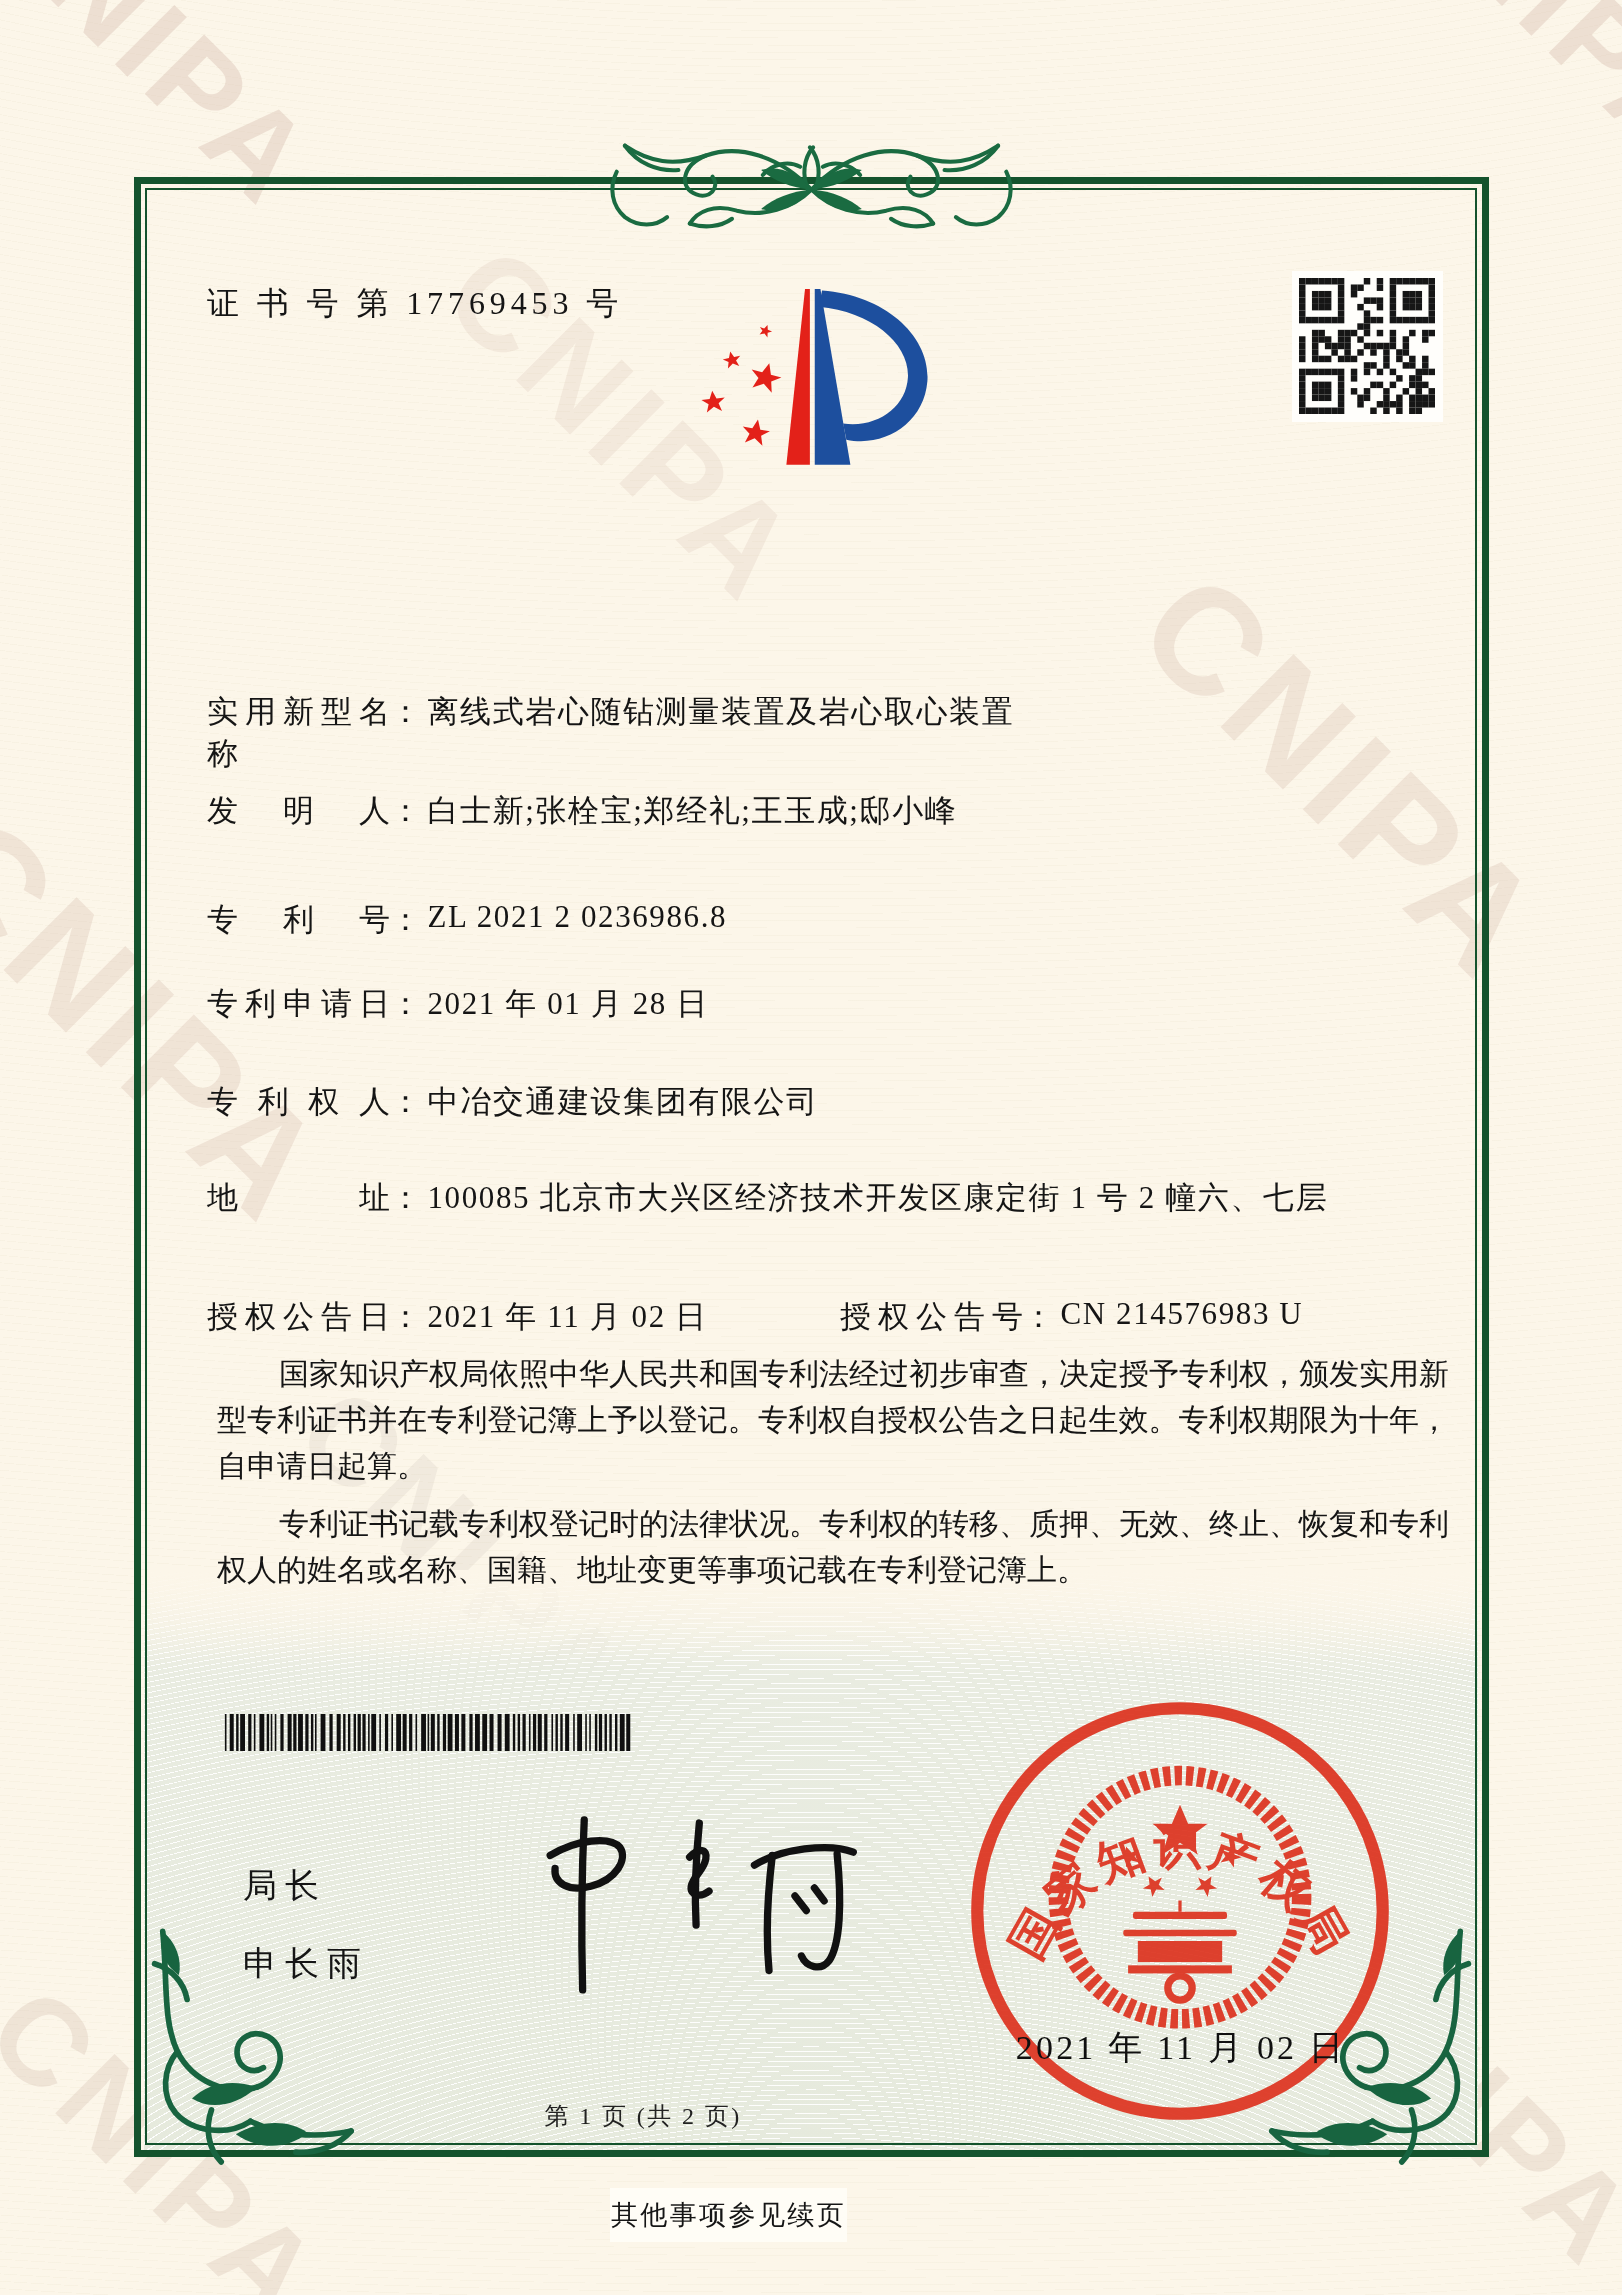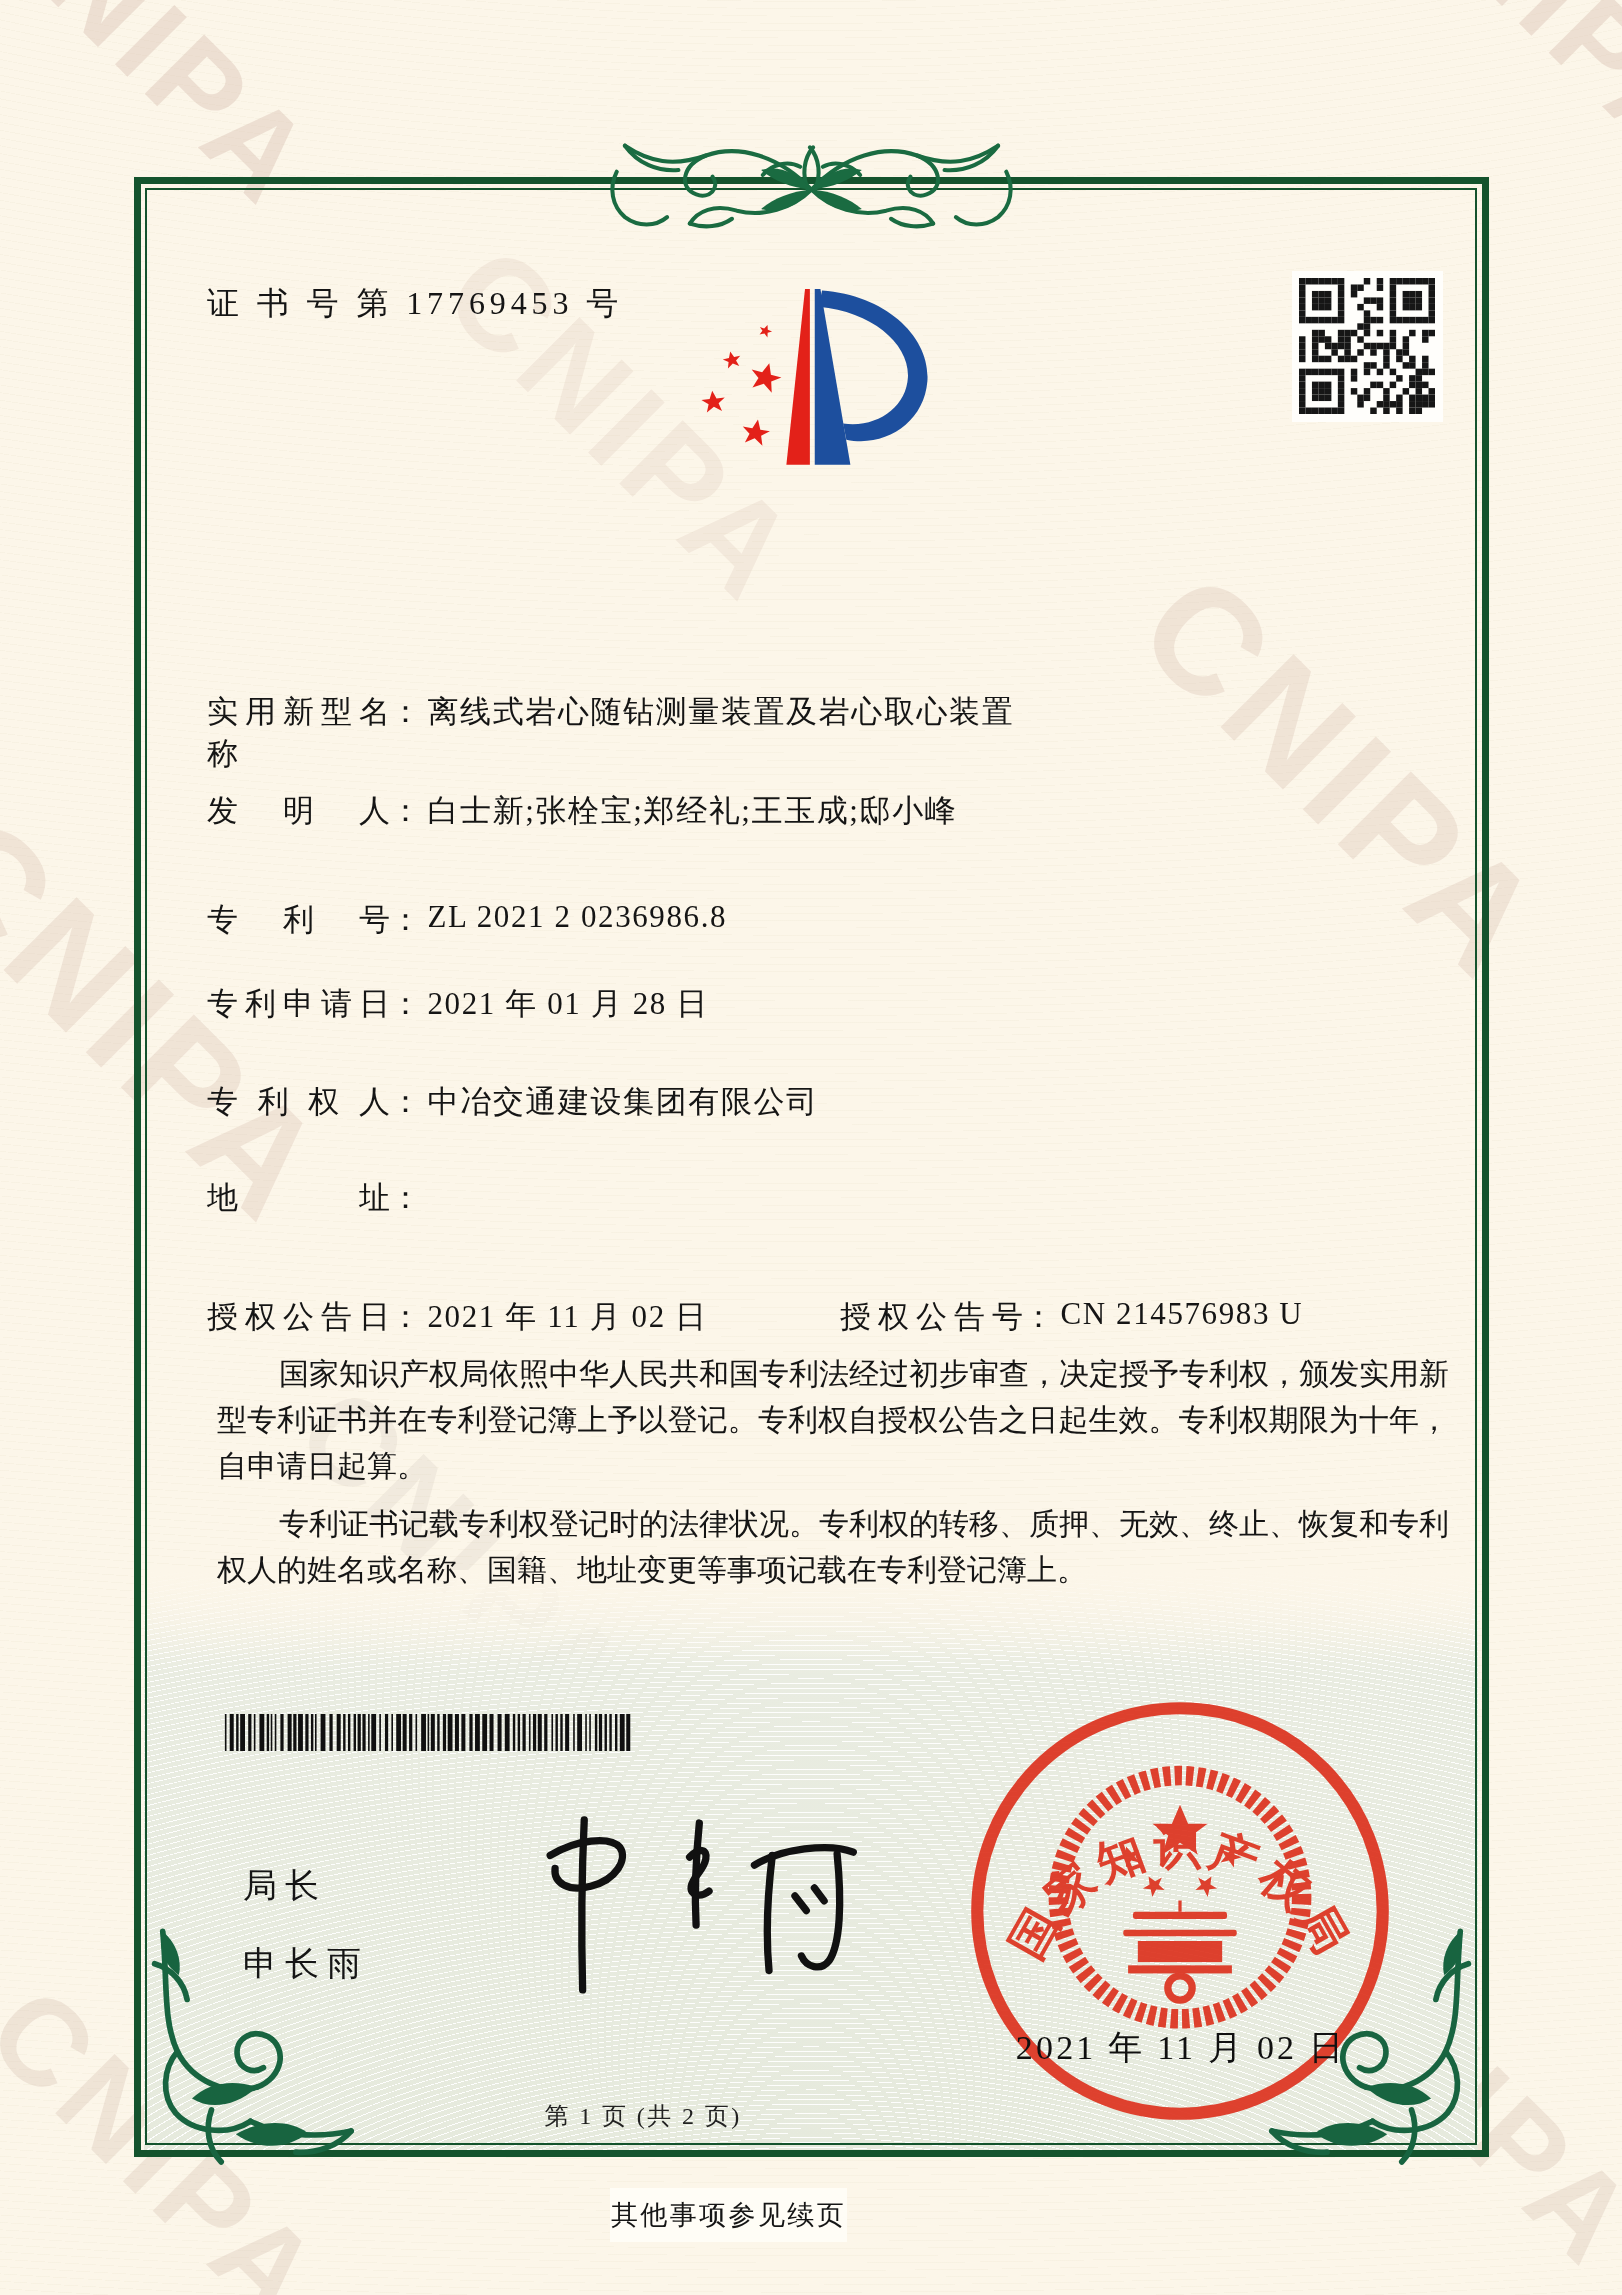--- a/index.html
+++ b/index.html
@@ -421,20 +421,21 @@
     <span class="fvalue">2021 年 01 月 28 日</span>
   </div>
   <div class="row" style="top:1081px">
     <span class="flabel">专利权人</span>
       <span class="colon">：</span>
     <span class="fvalue">中冶交通建设集团有限公司</span>
   </div>
   <div class="row row-address" style="top:1177px">
     <span class="flabel">地址</span>
       <span class="colon">：</span>
+    <span class="fvalue">100085 北京市大兴区经济技术开发区康定街 1 号 2 幢六、七层</span>
   </div>
   <div class="row" style="top:1271px">
     <div class="pair" style="width:633px">
       <span class="flabel">授权公告日</span>
         <span class="colon">：</span>
       <span class="fvalue">2021 年 11 月 02 日</span>
     </div>
     <div class="pair">
       <span class="flabel">授权公告号</span>
         <span class="colon">：</span>

